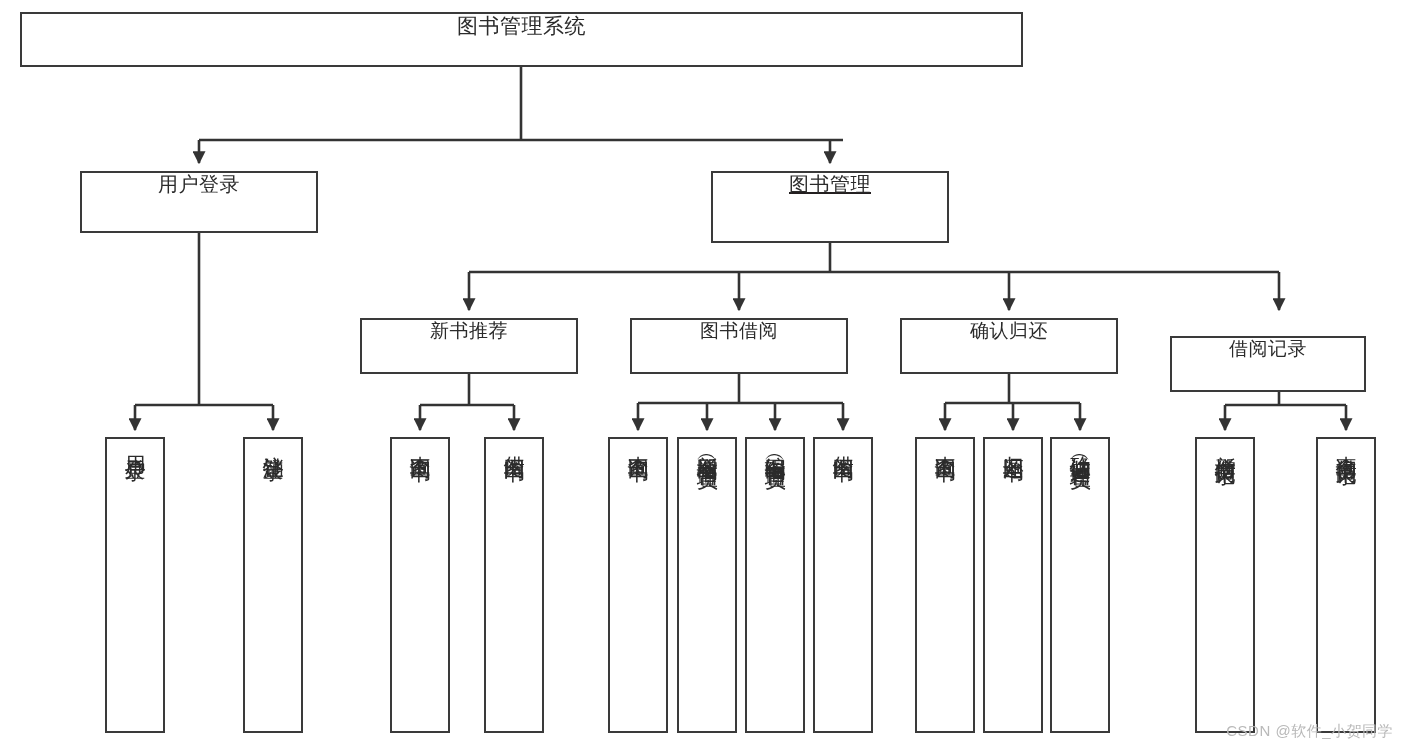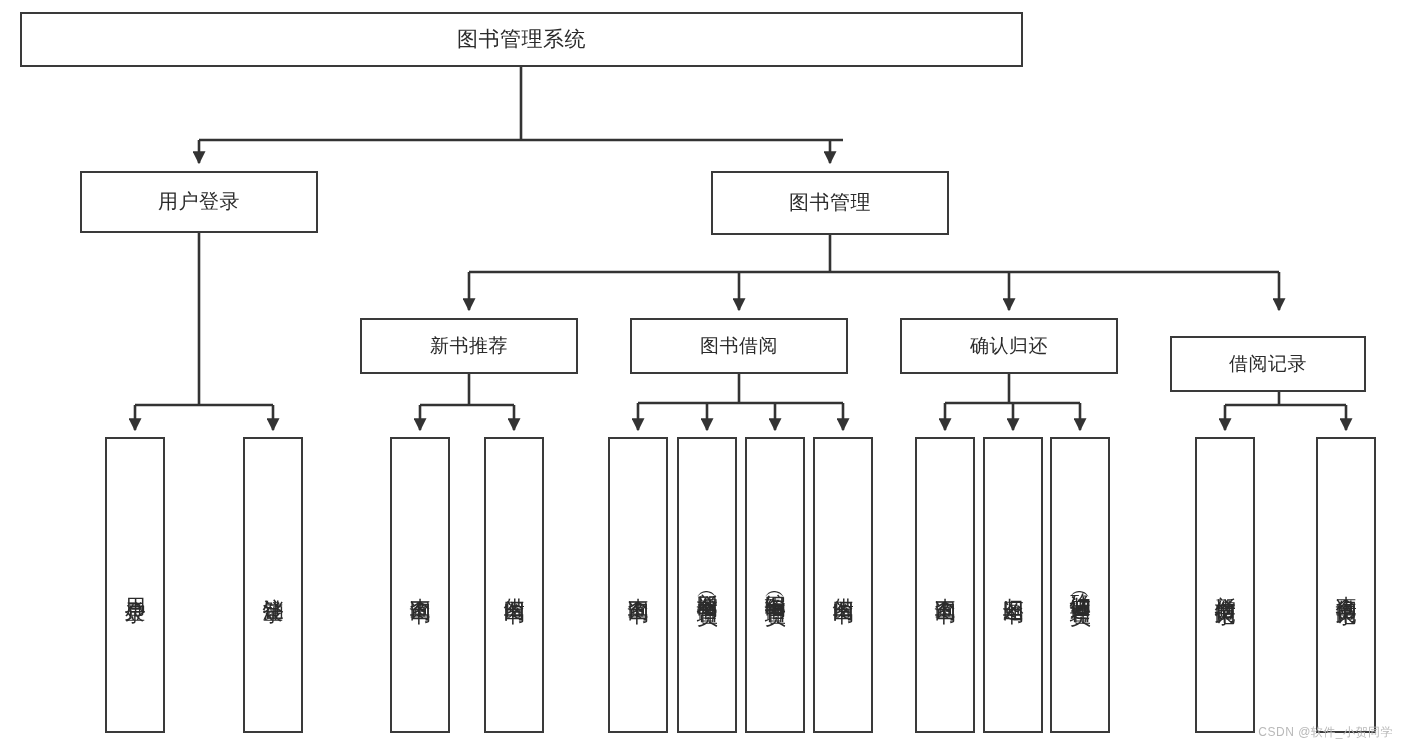--- a/index.html
+++ b/index.html
@@ -19,21 +19,21 @@
     left:0; top:0;
     width:1405px; height:747px;
     pointer-events:none;
   }
   .node{
     position:absolute;
     box-sizing:border-box;
     background:#ffffff;
     border:2.5px solid #3a3a3a;
     display:flex;
-    align-items:center;
+    align-items:flex-start;
     justify-content:center;
     text-align:center;
     z-index:2;
   }
   .node .label{
     display:block;
     line-height:1.18;
     letter-spacing:0.5px;
     color:#2b2b2b;
   }
@@ -48,21 +48,21 @@
     text-orientation:upright;
     font-size:21px;
     line-height:1.08;
     letter-spacing:2px;
     white-space:nowrap;
   }
   #watermark{
     position:absolute;
     right:12px;
     bottom:6px;
-    font-size:12px;
+    font-size:15px;
     color:#b9b9b9;
     letter-spacing:0.5px;
     z-index:5;
     white-space:nowrap;
   }
 </style>
 </head>
 <body>
 
 <div id="canvas">
@@ -117,21 +117,21 @@
       <path d="M 1346 405 L 1346 430" marker-end="url(#arrow)"></path>
     </g>
   </svg>
 
   <div class="node root" style="left: 20px; top: 12px; width: 1003px; height: 55px;">
       <span class="label">图书管理系统</span>
     </div>
     <div class="node lvl1" style="left: 80px; top: 171px; width: 238px; height: 62px;">
       <span class="label">用户登录</span>
     </div>
-    <div class="node lvl1" style="left: 711px; top: 171px; width: 238px; height: 64px;">
+    <div class="node lvl1" style="left: 711px; top: 171px; width: 238px; height: 72px; text-decoration: underline;">
       <span class="label">图书管理</span>
     </div>
     <div class="node lvl2" style="left: 630px; top: 318px; width: 218px; height: 56px;">
       <span class="label">图书借阅</span>
     </div>
     <div class="node lvl2" style="left: 360px; top: 318px; width: 218px; height: 56px;">
       <span class="label">新书推荐</span>
     </div>
     <div class="node lvl2" style="left: 900px; top: 318px; width: 218px; height: 56px;">
       <span class="label">确认归还</span>

